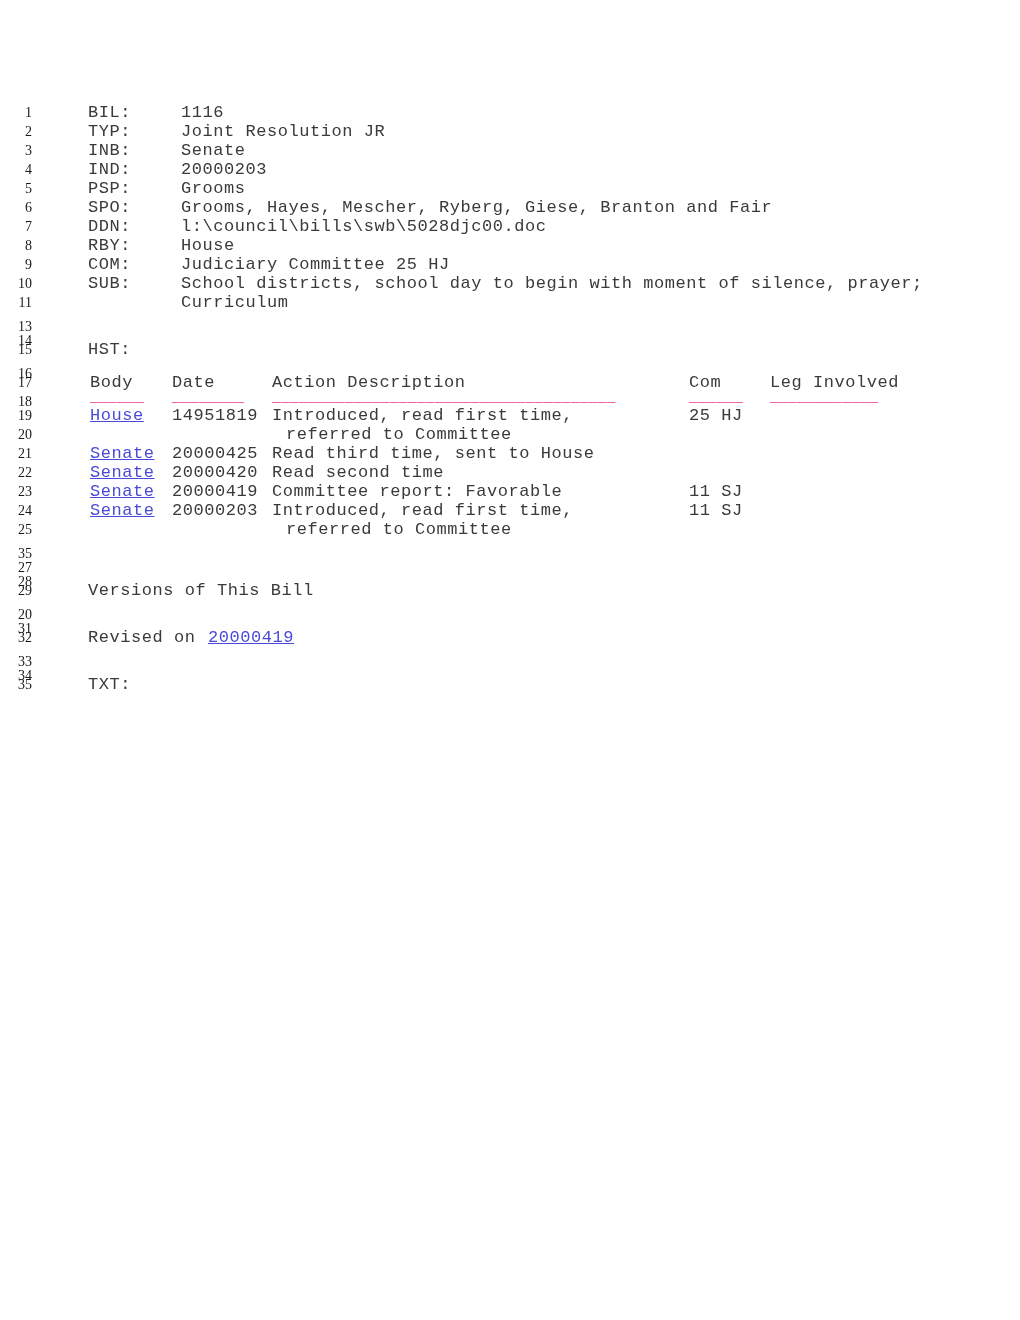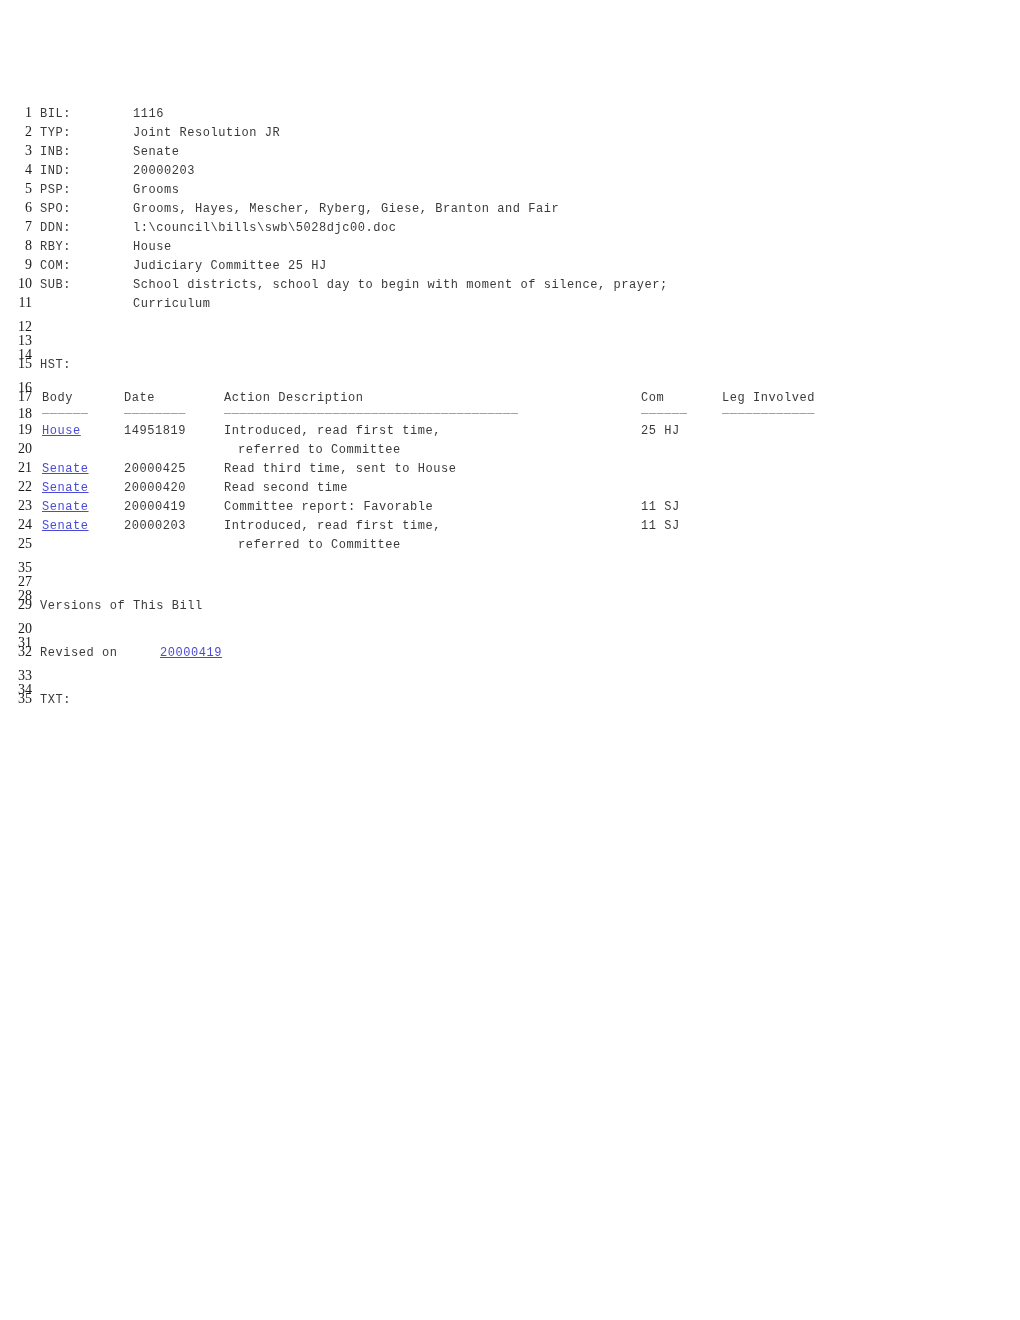--- a/index.html
+++ b/index.html
@@ -44,25 +44,26 @@
     -webkit-user-select: none;
     user-select: none;
   }
   .line.blank .lineno { line-height: 14px; }
 
   .content {
     flex: 1;
     position: relative;
     white-space: pre;
     font-family: "Liberation Mono", "DejaVu Sans Mono", monospace;
-    font-size: 12px;
+    font-size: 17px;
     line-height: 19px;
     letter-spacing: 0.55px;
     color: #3a3a3a;
     height: 19px;
+    margin-left: 48px;
   }
 
   
   .cell {
     position: absolute;
     top: 0;
     white-space: pre;
     line-height: 19px;
   }
 
@@ -80,22 +81,23 @@
     text-decoration: underline;
     cursor: pointer;
   }
 
   .rule {
     position: absolute;
     top: 0;
     height: 19px;
     line-height: 19px;
     white-space: pre;
-    color: #a16207;
+    color: #ec4899;
     letter-spacing: 0.55px;
+    font-family: Liberation Serif, serif;
   }
 </style>
 </head>
 <body>
 
 <div id="doc">
 
   <div class="line">
     <div class="lineno">1</div>
     <div class="content">
@@ -176,24 +178,20 @@
     </div>
   </div>
 
   <div class="line">
     <div class="lineno">11</div>
     <div class="content">
       <span class="cell c-value">Curriculum</span>
     </div>
   </div>
 
-  <div class="line blank">
-    <div class="lineno">12</div>
-    <div class="content"></div>
-  </div>
 
   <div class="line blank">
     <div class="lineno">13</div>
     <div class="content"></div>
   </div>
 
   <div class="line blank">
     <div class="lineno">14</div>
     <div class="content"></div>
   </div>

